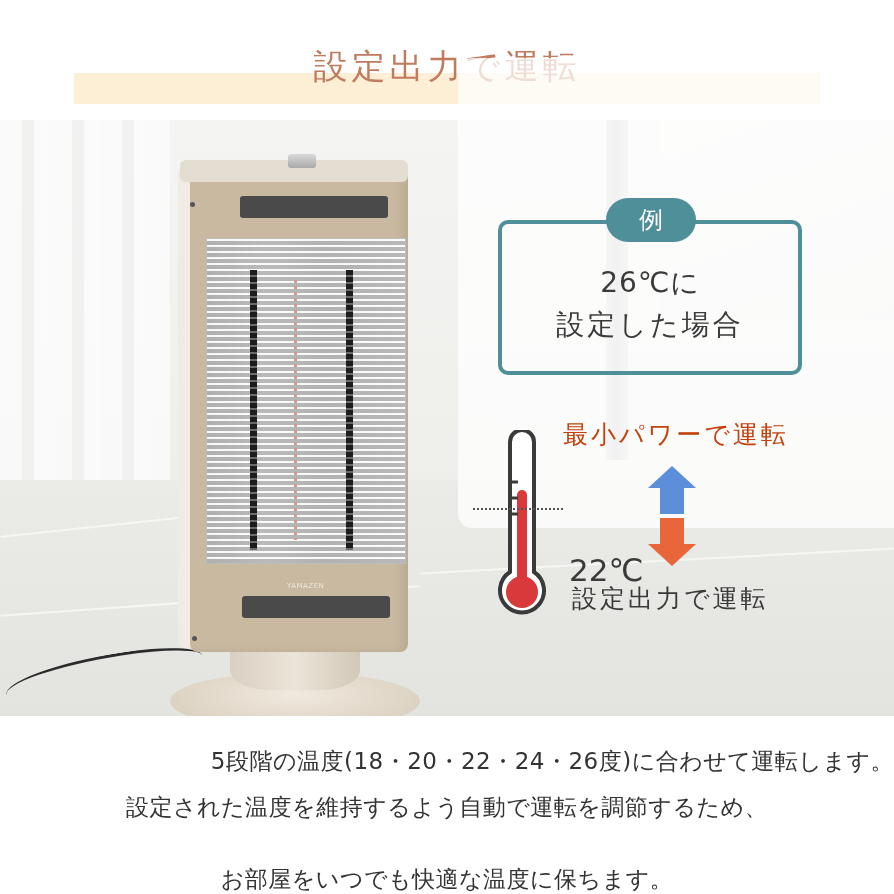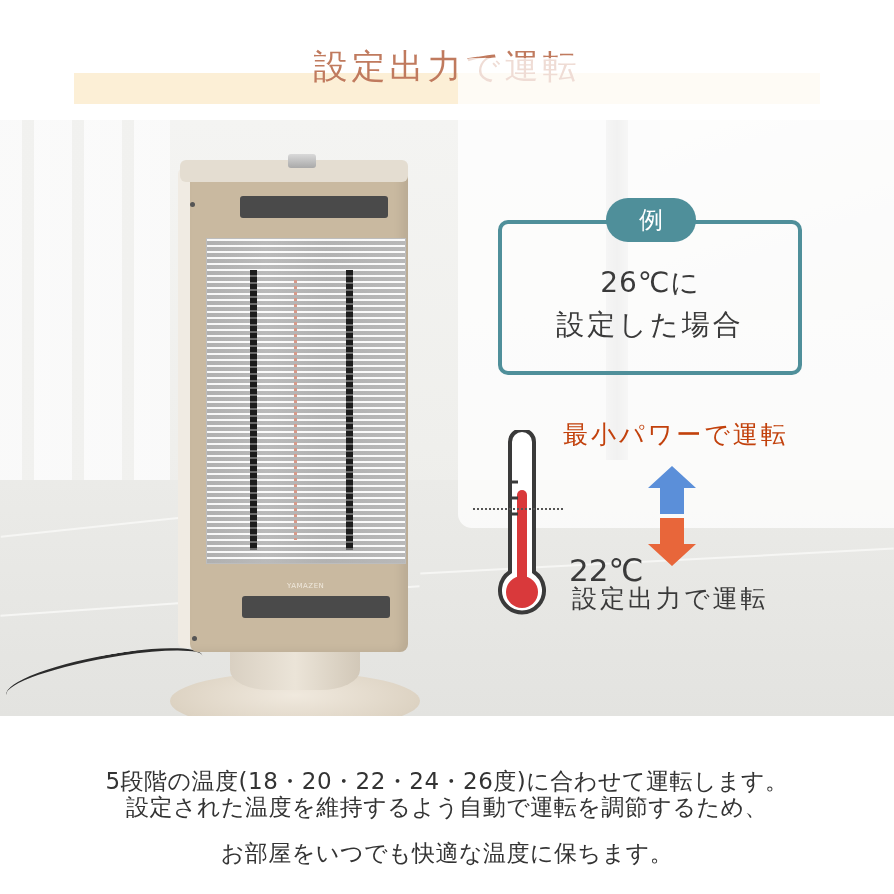--- a/index.html
+++ b/index.html
@@ -199,15 +199,15 @@
 
 <svg class="arrow" style="top:466px;" width="48" height="48" viewBox="0 0 48 48">
   <polygon points="24,0 48,22 36,22 36,48 12,48 12,22 0,22" fill="#5b8fd9"></polygon>
 </svg>
 <svg class="arrow" style="top:518px;" width="48" height="48" viewBox="0 0 48 48">
   <polygon points="12,0 36,0 36,26 48,26 24,48 0,26 12,26" fill="#e8663a"></polygon>
 </svg>
 
 <div class="label-bottom">設定出力で運転</div>
 
-<p class="desc" style="top:766px;">5段階の温度(18・20・22・24・26度)に合わせて運転します。</p>
+<p class="desc" style="top:746px;text-align:right;">5段階の温度(18・20・22・24・26度)に合わせて運転します。</p>
 <p class="desc" style="top:792px;">設定された温度を維持するよう自動で運転を調節するため、</p>
-<p class="desc" style="top:838px;">お部屋をいつでも快適な温度に保ちます。</p>
+<p class="desc" style="top:864px;">お部屋をいつでも快適な温度に保ちます。</p>
 
 </body></html>

